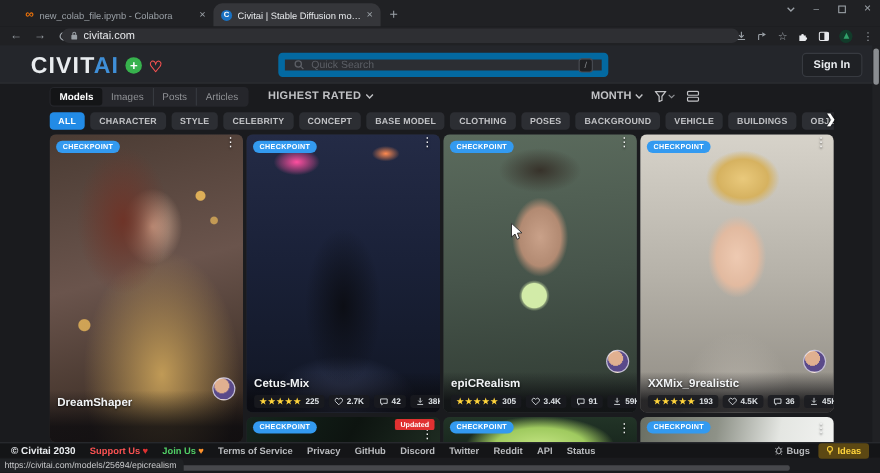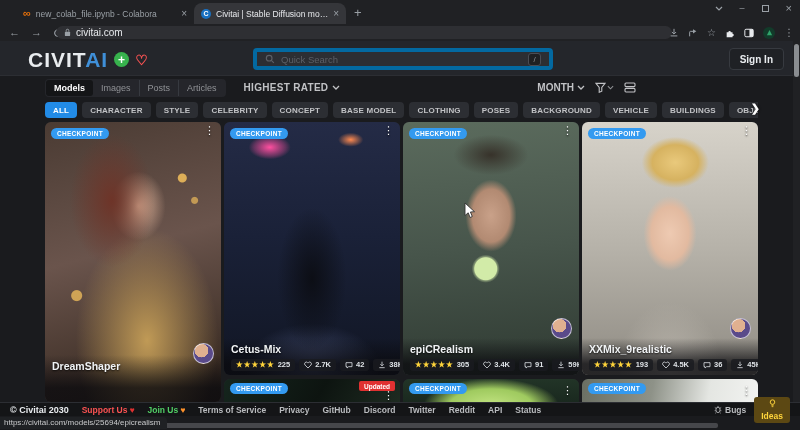--- a/index.html
+++ b/index.html
@@ -28,21 +28,21 @@
   .avatar-chrome { width:12px; height:12px; border-radius:50%; background:#123b2a; display:flex; align-items:center; justify-content:center; }
 
   
   .site-header { position:absolute; top:41px; left:0; width:800px; height:35px; background:#24262b; border-bottom:1px solid #2c2e33; }
   .logo { position:absolute; left:28px; top:8px; display:flex; align-items:center; gap:6px; }
   .logo-text { font-size:21px; font-weight:800; letter-spacing:1px; line-height:1; }
   .logo-civit { color:#e9ecef; }
   .logo-ai { color:#3f8fd8; }
   .logo-plus { width:15px; height:15px; border-radius:50%; background:#37b24d; color:#fff; font-size:12px; font-weight:bold; display:flex; align-items:center; justify-content:center; line-height:1; }
   .logo-heart { color:#fa5252; font-size:14px; font-weight:bold; line-height:1; }
-  .searchbar { position:absolute; left:253px; top:7px; width:300px; height:22px; background:#2c2e33; border:4px solid #0369a1; border-radius:4px; display:flex; align-items:center; gap:6px; padding:0 8px; }
+  .searchbar { position:absolute; left:253px; top:7px; width:300px; height:22px; background:#2c2e33; border:6px solid #0369a1; border-radius:4px; display:flex; align-items:center; gap:6px; padding:0 8px; }
   .search-placeholder { flex:1; font-size:9.5px; color:#5c5f66; }
   .slash-key { width:13px; height:13px; border:1px solid #4a4d55; border-radius:3px; background:#1f2023; color:#909296; font-size:8px; display:flex; align-items:center; justify-content:center; }
   .signin-btn { position:absolute; right:16px; top:7px; height:22px; padding:0 10px; border:1px solid #373a40; border-radius:4px; background:#1f2125; color:#e9ecef; font-size:10px; font-weight:bold; display:flex; align-items:center; }
 
   
   .navrow { position:absolute; top:76px; left:0; width:652px; height:23px; display:flex; align-items:center; }
   .seg-group { display:flex; align-items:center; background:#25262b; border-radius:4px; margin-left:45px; padding:1px; height:18px; }
   .seg-item { padding:0 8px; font-size:9px; color:#909296; display:flex; align-items:center; height:16px; border-left:1px solid #373a40; }
   .seg-item:first-child, .seg-item.active + .seg-item { border-left:none; }
   .seg-item.active { background:#141517; border-radius:3px; color:#fff; font-weight:bold; border-left:none; }
@@ -114,21 +114,21 @@
   
   .footer { position:absolute; top:402px; left:0; width:800px; height:14px; background:#141517; border-top:1px solid #2c2e33; display:flex; align-items:center; padding:0 10px; gap:13px; font-size:8.5px; white-space:nowrap; }
   .footer-copy { font-weight:bold; color:#e9ecef; font-size:9px; }
   .flink { color:#b9bbbe; font-weight:bold; }
   .flink-support { color:#fa5252; display:flex; gap:2px; align-items:center; font-weight:bold; }
   .flink-join { color:#51cf66; display:flex; gap:2px; align-items:center; font-weight:bold; }
   .heart-red { color:#e03131; }
   .heart-orange { color:#ff922b; }
   .footer-right { margin-left:auto; display:flex; gap:8px; align-items:center; }
   .bugs-btn { display:flex; gap:3px; align-items:center; color:#b9bbbe; font-weight:bold; }
-  .ideas-btn { display:flex; gap:3px; align-items:center; background:#5c4813; color:#ffd43b; font-weight:bold; padding:2px 7px; border-radius:3px;flex-direction:column; }
+  .ideas-btn { display:flex; gap:3px; align-items:center; background:#5c4813; color:#ffd43b; font-weight:bold; padding:2px 7px; border-radius:3px; }
 
   .statusbar { position:absolute; top:417px; left:0; padding:1px 6px 2px 4px; background:#1f2124; color:#c8c9cb; font-size:8px; border-radius:0 4px 0 0; }
 </style>
 </head>
 <body>
 
 <div class="tabbar">
   <div class="tab inactive">
     <span class="favicon-colab">∞</span>
     <span class="tab-title">new_colab_file.ipynb - Colabora</span>

